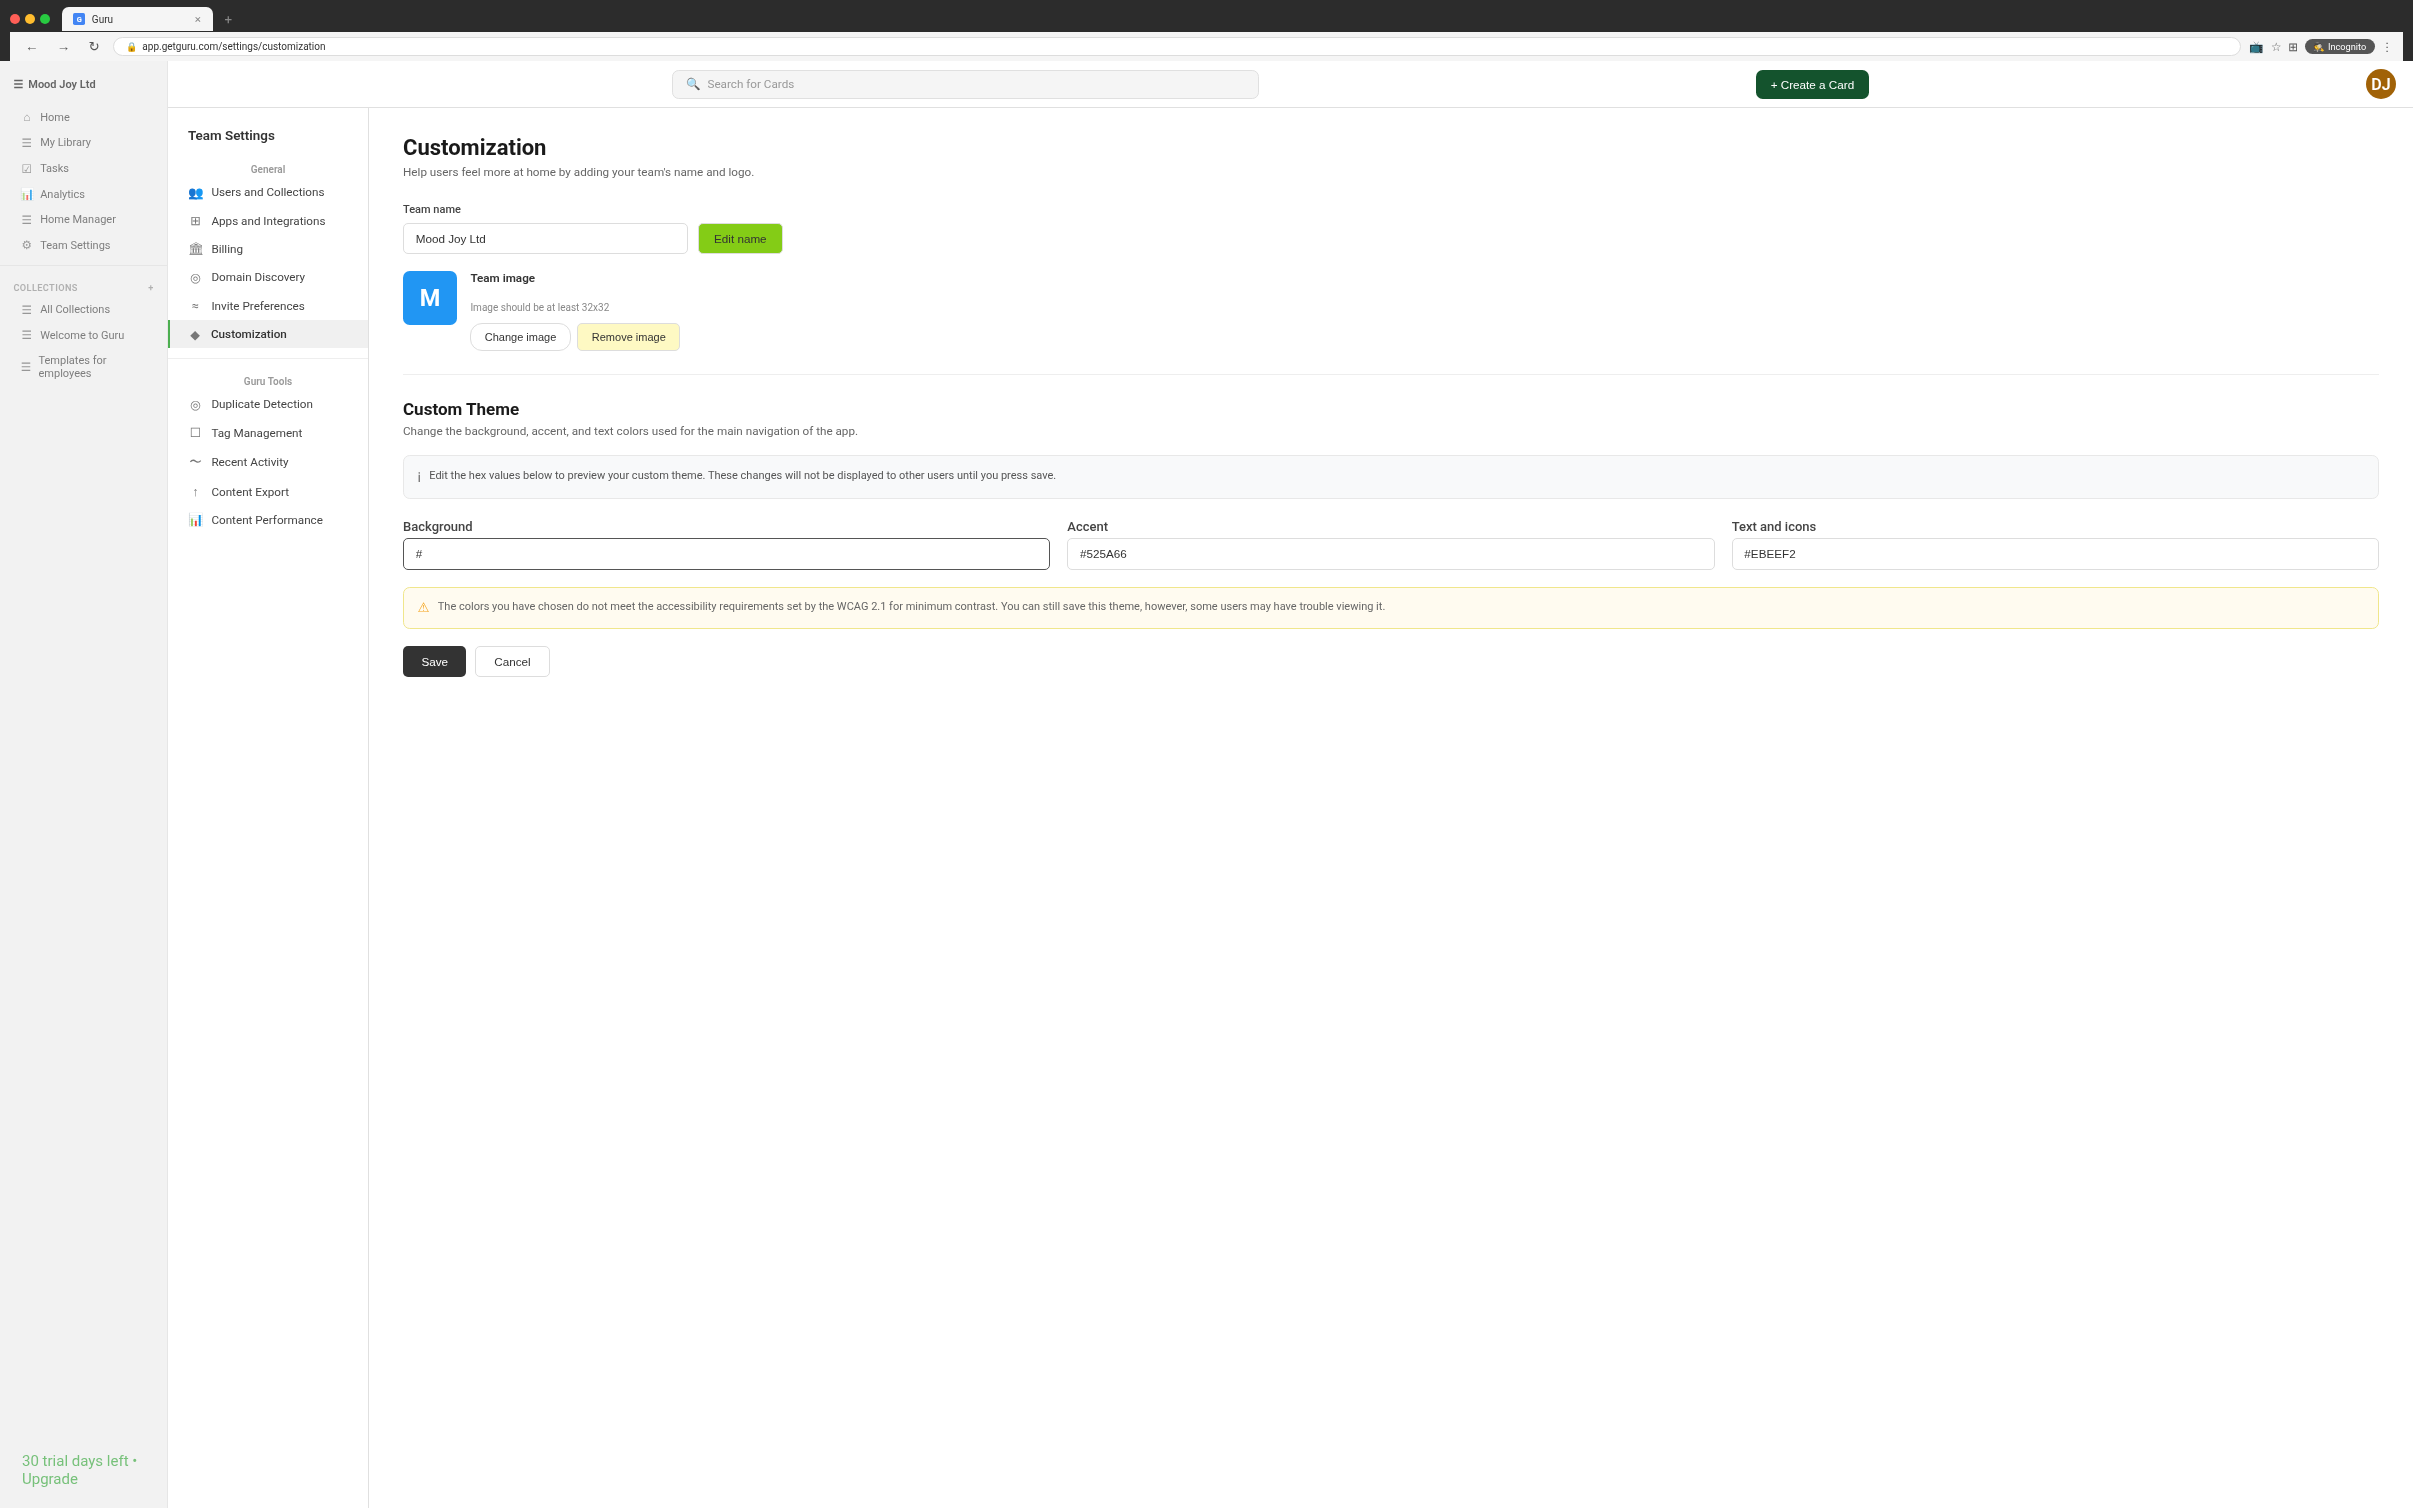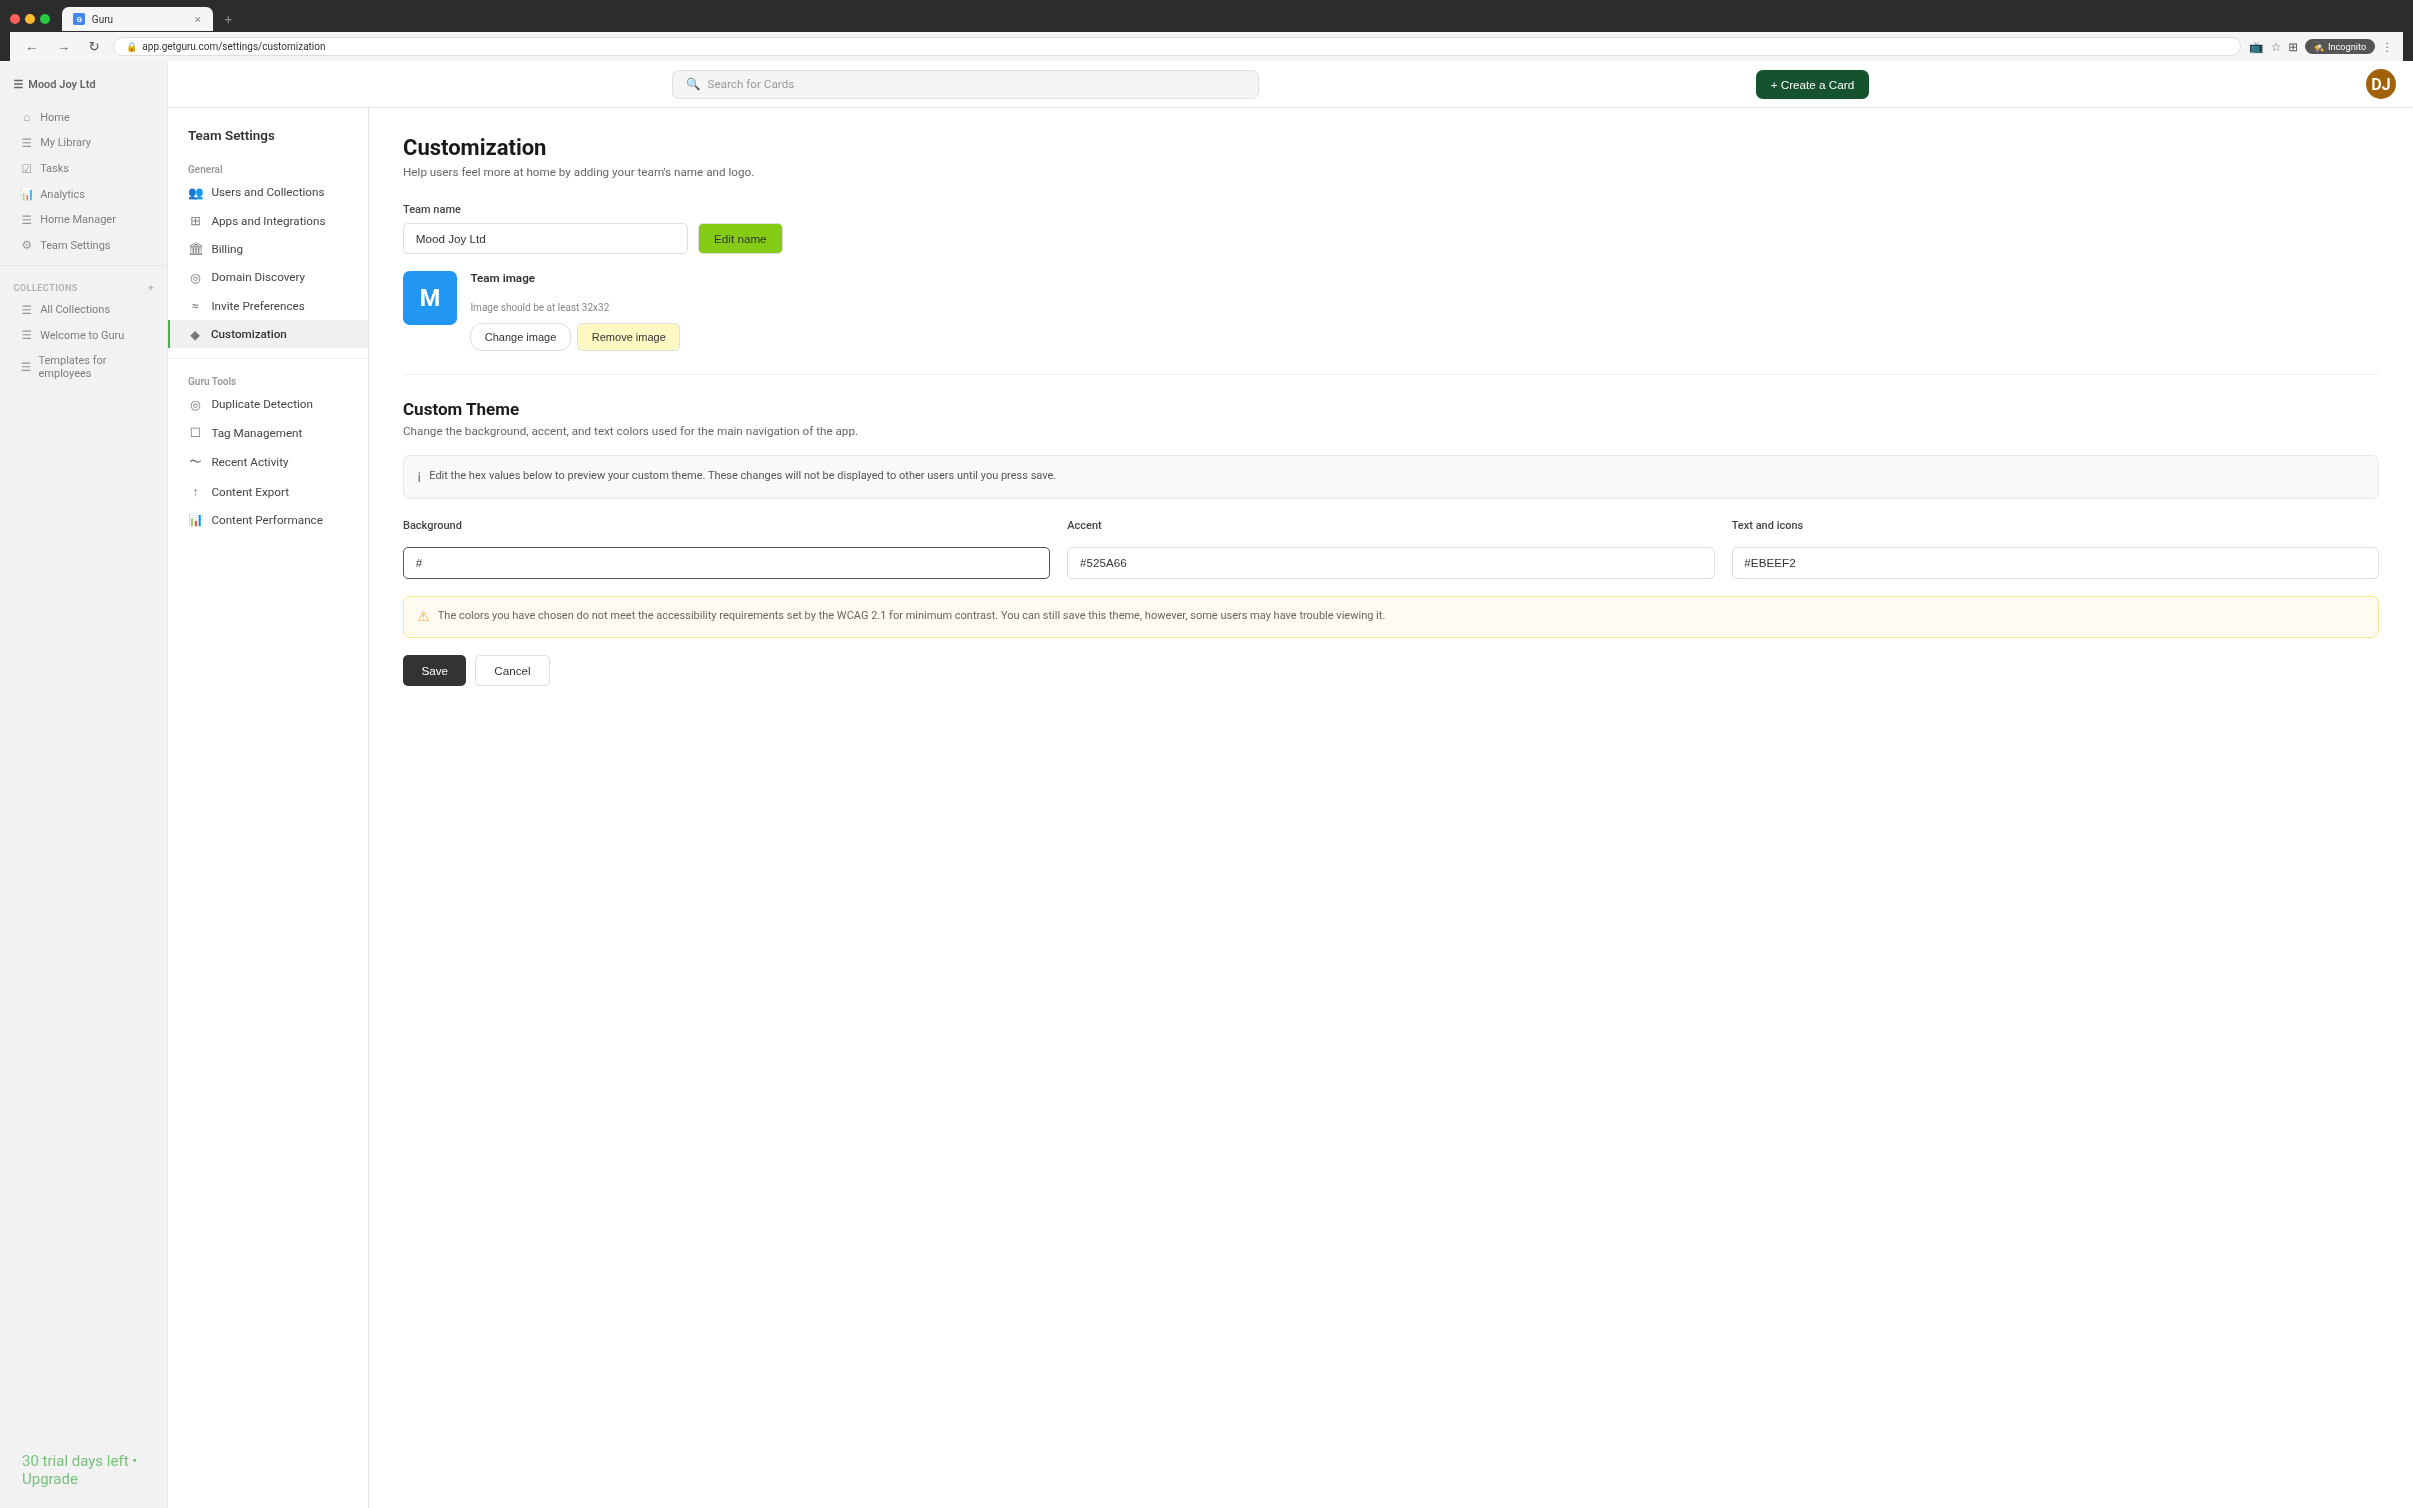--- a/index.html
+++ b/index.html
@@ -43,21 +43,21 @@
     .top-bar { background: white; border-bottom: 0.8px solid #e0e0e0; padding: 8.4px 17px; display: flex; align-items: center; gap: 10px; height: 47px; }
     .search-bar { flex: 1; max-width: 587px; margin: 0 auto; background: #f5f5f5; border: 0.8px solid #e0e0e0; border-radius: 6.7px; padding: 6.7px 13.4px; font-size: 11.7px; color: #999; display: flex; align-items: center; gap: 6.7px; cursor: text; }
     .search-icon { color: #aaa; }
     .create-btn { background: #14532d; color: white; border: none; border-radius: 6.7px; padding: 8.4px 15px; font-size: 11.7px; font-weight: 500; cursor: pointer; display: flex; align-items: center; gap: 5px; white-space: nowrap; }
     .avatar { width: 30px; height: 30px; background: #a16207; border-radius: 50%; display: flex; align-items: center; justify-content: center; color: white; font-size: 16px; font-weight: 600; margin-left: auto; }
 
     
     .main { flex: 1; display: flex; overflow: hidden; }
     .settings-sidebar { width: 201px; background: white; border-right: 0.8px solid #e0e0e0; padding: 20px 0; overflow-y: auto; }
     .settings-title { padding: 0 20px 13.4px; font-size: 13.4px; font-weight: 600; color: #333; }
-    .settings-section-header { padding: 6.7px 20px 3.4px; font-size: 10px; font-weight: 600; color: #999; }
+    .settings-section-header { padding: 6.7px 20px 3.4px; font-size: 10px; font-weight: 600; color: #999; text-align: center; }
     .settings-item { padding: 6.7px 20px; display: flex; align-items: center; gap: 8.4px; font-size: 11.7px; color: #444; cursor: pointer; border-radius: 0; }
     .settings-item.active { background: #f0f0f0; font-weight: 500; color: #333; border-left: 2.5px solid #4caf50; padding-left: 17.6px; }
     .settings-item-icon { font-size: 12.6px; color: #777; width: 15px; text-align: center; }
     .settings-section-divider { margin: 10px 0; border: none; border-top: 0.8px solid #eee; }
 
     
     .content-area { flex: 1; overflow-y: auto; background: white; padding: 27px 34px; }
     .content-title { font-size: 22px; font-weight: 700; color: #1a1a1a; margin-bottom: 5px; }
     .content-subtitle { font-size: 11.7px; color: #666; margin-bottom: 23.5px; }
     .content-divider { border: none; border-top: 0.8px solid #eee; margin: 23.5px 0; }
@@ -78,21 +78,21 @@
     .remove-image-btn { border: 0.8px solid #ddd; background: #fef9c3; border-radius: 5px; padding: 6.7px 13.4px; font-size: 11px; color: #333; cursor: pointer; }
 
     
     .section-title { font-size: 17px; font-weight: 700; color: #1a1a1a; margin-bottom: 5px; }
     .section-subtitle { font-size: 11.7px; color: #666; margin-bottom: 17px; }
     .info-box { background: #f8f9fa; border: 0.8px solid #e8e8e8; border-radius: 6.7px; padding: 11.7px 13.4px; margin-bottom: 20px; display: flex; gap: 8.4px; }
     .info-icon { color: #666; font-size: 13.4px; margin-top: 0.8px; flex-shrink: 0; }
     .info-text { font-size: 11px; color: #555; line-height: 1.5; }
     .color-fields { display: flex; gap: 17px; margin-bottom: 17px; }
     .color-field { flex: 1; }
-    .color-field-label { font-size: 11px; font-weight: 500; color: #444; margin-bottom: 15px; }
+    .color-field-label { font-size: 13px; font-weight: 500; color: #444; margin-bottom: 4px; }
     .color-input { width: 100%; border: 1.7px solid #555; border-radius: 5px; padding: 8.4px 11.7px; font-size: 11.7px; color: #333; background: white; }
     .color-input.no-focus { border: 0.8px solid #ddd; }
     .warning-box { background: #fffbf0; border: 0.8px solid #f0e68c; border-radius: 6.7px; padding: 11.7px 13.4px; margin-bottom: 17px; display: flex; gap: 8.4px; }
     .warning-icon { color: #f5a623; font-size: 13.4px; margin-top: 0.8px; flex-shrink: 0; }
     .warning-text { font-size: 11px; color: #666; line-height: 1.5; }
     .action-buttons { display: flex; gap: 8.4px; }
     .save-btn { background: #333; color: white; border: none; border-radius: 5px; padding: 8.4px 18.4px; font-size: 11.7px; font-weight: 500; cursor: pointer; }
     .cancel-btn { background: white; color: #333; border: 0.8px solid #ddd; border-radius: 5px; padding: 8.4px 18.4px; font-size: 11.7px; font-weight: 500; cursor: pointer; }
   </style>
 </head>

